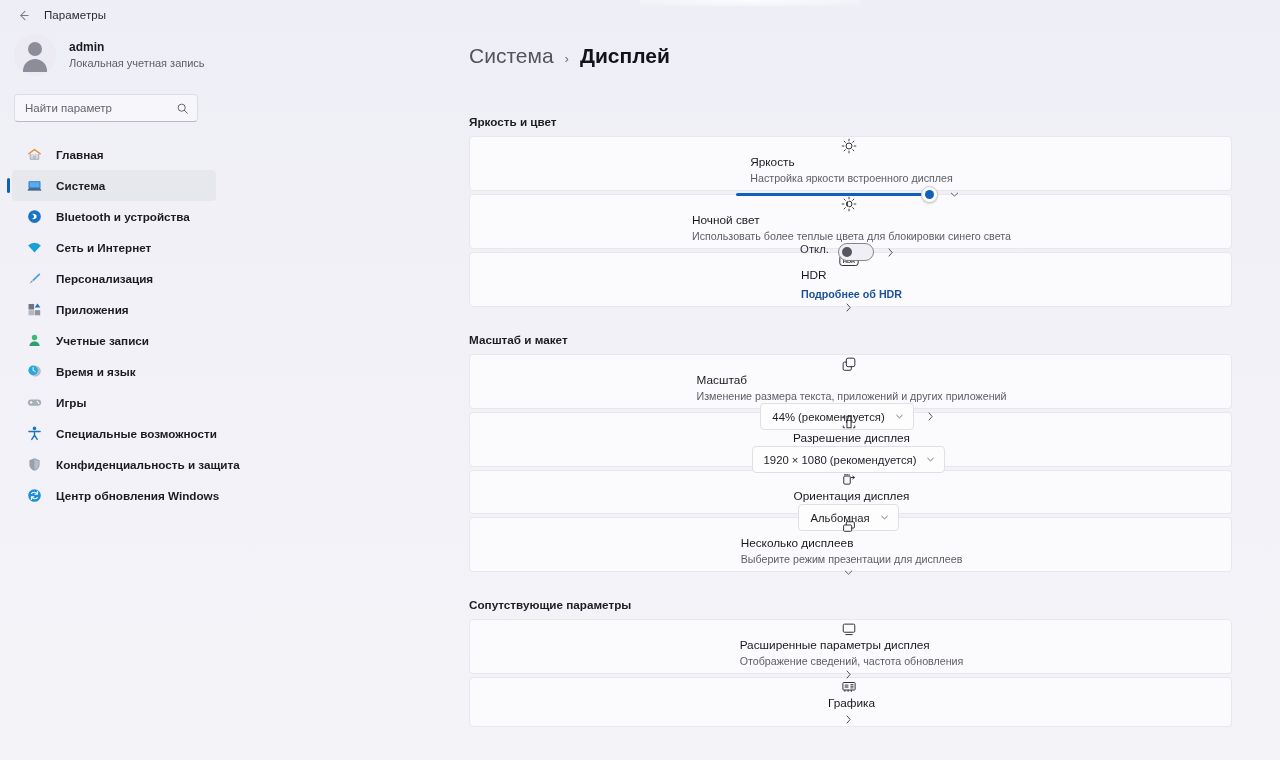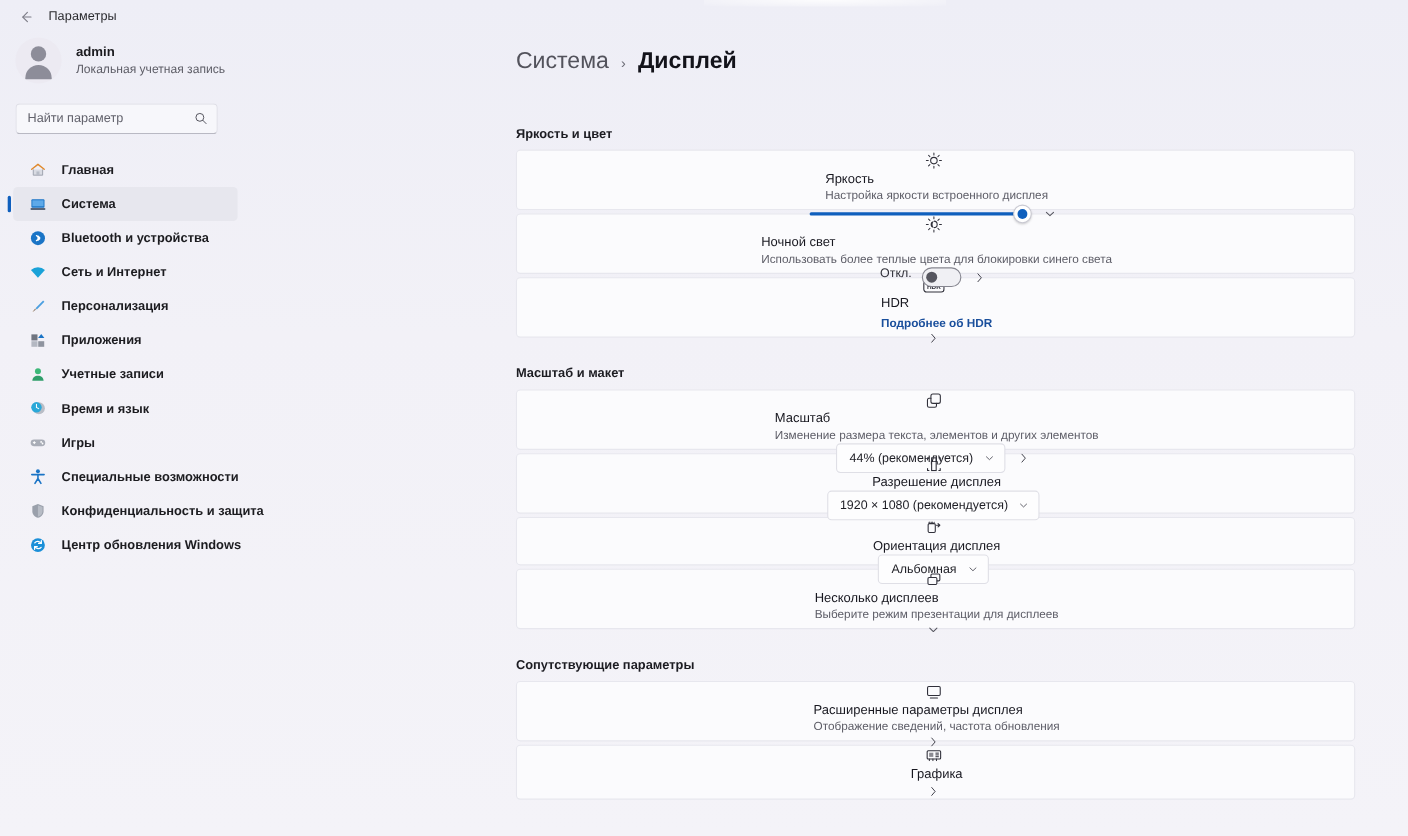--- a/index.html
+++ b/index.html
@@ -431,21 +431,21 @@
 
       <div class="card tall">
         <div class="ico">
           <svg width="18" height="18" viewBox="0 0 20 20">
             <rect x="7" y="3.5" width="9.5" height="9.5" rx="2" fill="none" stroke="currentColor" stroke-width="1.1"></rect>
             <path d="M12.6 13v2.4a1.6 1.6 0 0 1-1.6 1.6H5.1a1.6 1.6 0 0 1-1.6-1.6V9.5A1.6 1.6 0 0 1 5.1 7.9H7" fill="none" stroke="currentColor" stroke-width="1.1" stroke-linecap="round"></path>
           </svg>
         </div>
         <div class="texts">
           <div class="row-title">Масштаб</div>
-          <div class="row-sub">Изменение размера текста, элементов и других элементов</div>
+          <div class="row-sub">Изменение размера текста, приложений и других приложений</div>
         </div>
         <div class="trailing">
           <div class="dropdown">
             <span>44% (рекомендуется)</span>
             <span class="dd-chev">
               <svg width="11" height="11" viewBox="0 0 16 16">
                   <path d="M4 6.2 8 10l4-3.8" fill="none" stroke="currentColor" stroke-width="1.2" stroke-linecap="round" stroke-linejoin="round"></path>
                 </svg>
             </span>
           </div>

